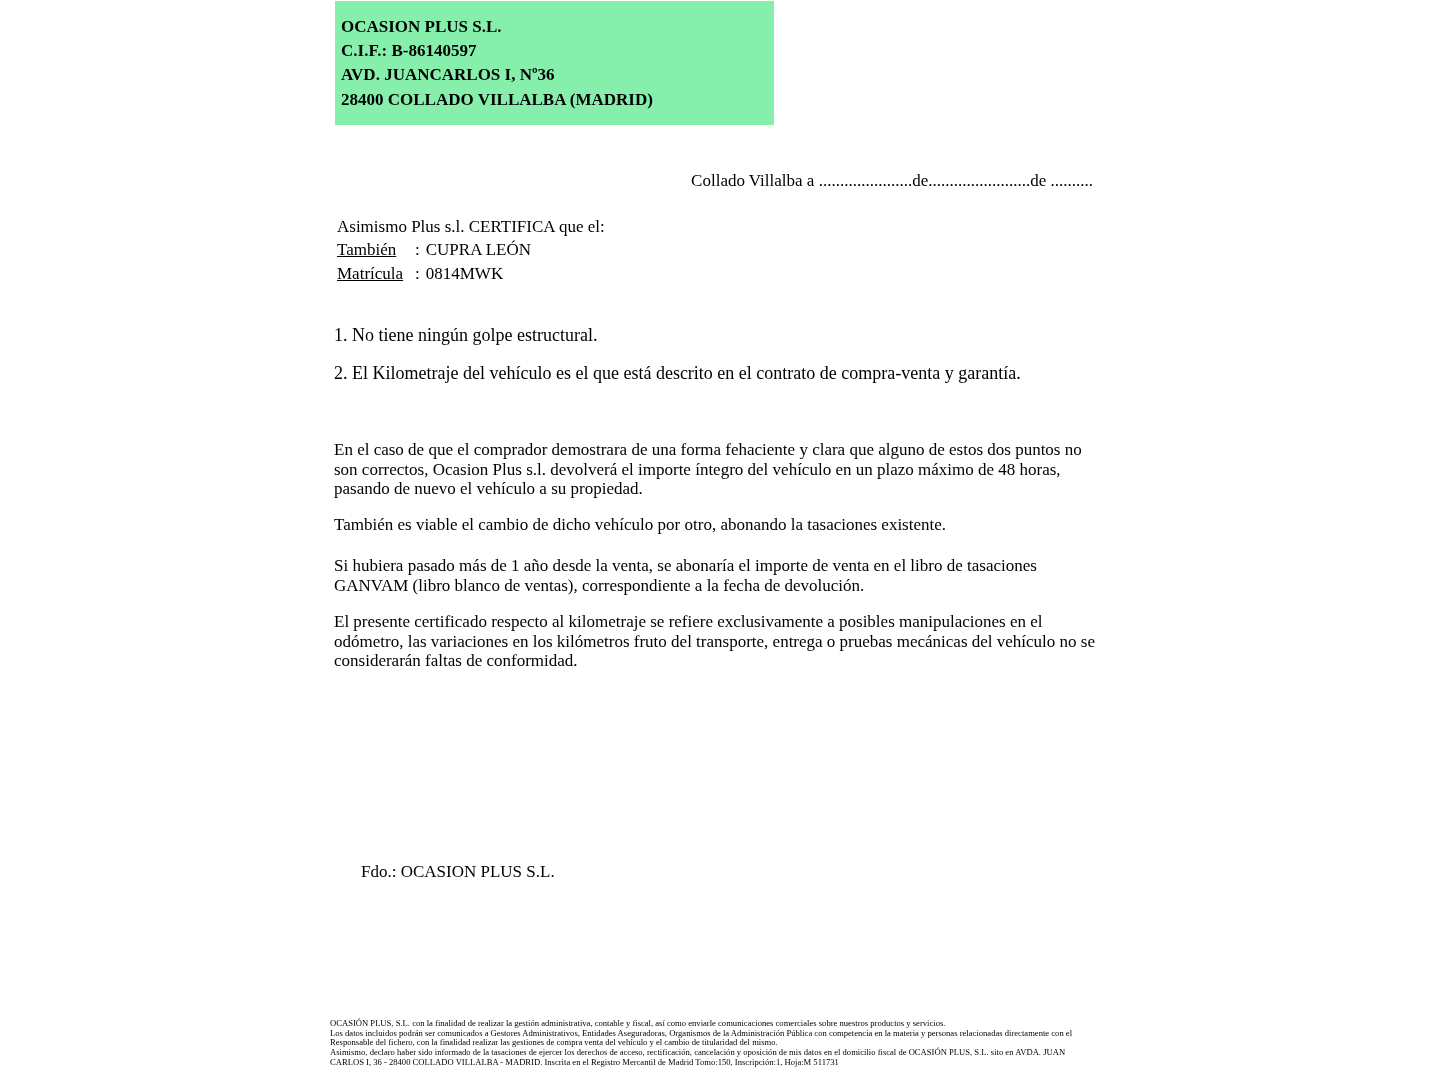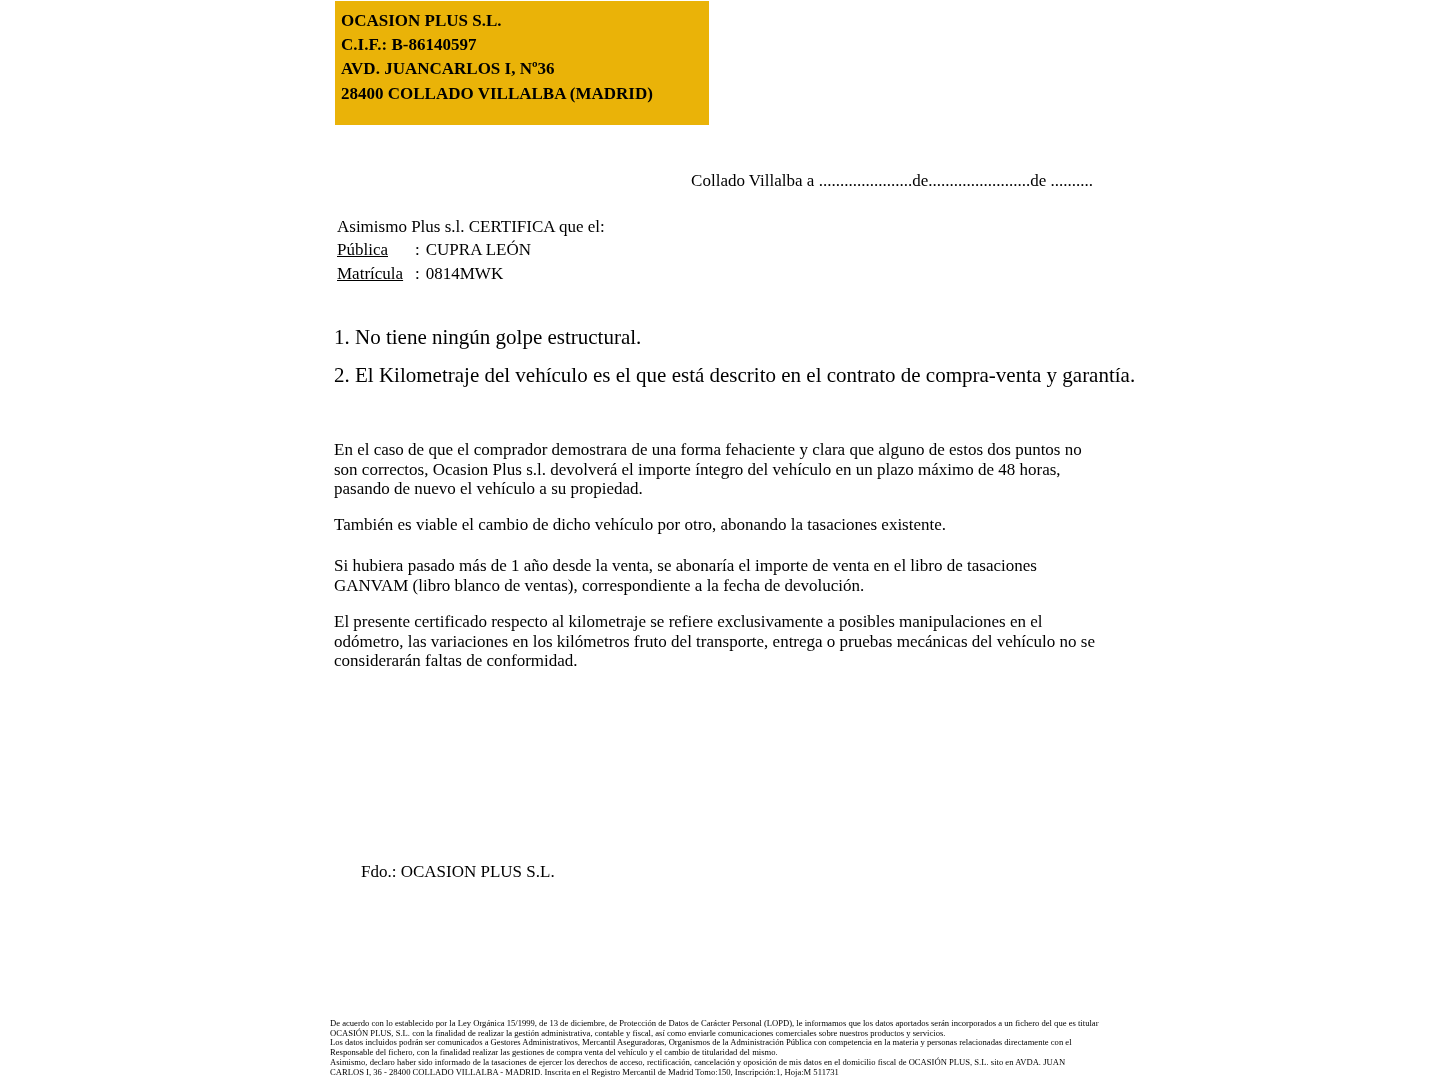--- a/index.html
+++ b/index.html
@@ -16,24 +16,24 @@
     width: 1440px;
     height: 1080px;
     background: #ffffff;
   }
 
   
   .header-box {
     position: absolute;
     left: 335px;
     top: 1px;
-    width: 374px;
+    width: 439px;
     height: 124px;
-    background: #eab308;
-    padding: 8px 0 0 6px;
+    background: #86efac;
+    padding: 14px 0 0 6px;
   }
   .header-box .hline {
     font-size: 17px;
     font-weight: bold;
     line-height: 24.2px;
     white-space: nowrap;
   }
 
   
   .date-line {
@@ -67,21 +67,21 @@
     width: 78px;
     text-decoration: underline;
   }
   .cert-row .sep { display: inline-block; }
   .cert-row .val { margin-left: 6px; }
 
   
   .point {
     position: absolute;
     left: 334px;
-    font-size: 21px;
+    font-size: 18px;
     white-space: nowrap;
   }
   .point-1 { top: 325px; }
   .point-2 { top: 363px; }
 
   
   .para {
     position: absolute;
     left: 334px;
     width: 775px;
@@ -126,39 +126,38 @@
     <div class="hline">C.I.F.: B-86140597</div>
     <div class="hline">AVD. JUANCARLOS I, Nº36</div>
     <div class="hline">28400 COLLADO VILLALBA (MADRID)</div>
   </div>
 
   <div class="date-line">Collado Villalba a ......................de........................de ..........</div>
 
   <div class="cert-intro">Asimismo Plus s.l. CERTIFICA que el:</div>
 
   <div class="cert-row row-vehiculo">
-    <span class="lbl">Pública</span><span class="sep">:</span><span class="val">CUPRA LEÓN</span>
+    <span class="lbl">También</span><span class="sep">:</span><span class="val">CUPRA LEÓN</span>
   </div>
 
   <div class="cert-row row-matricula">
     <span class="lbl">Matrícula</span><span class="sep">:</span><span class="val">0814MWK</span>
   </div>
 
   <div class="point point-1">1. No tiene ningún golpe estructural.</div>
   <div class="point point-2">2. El Kilometraje del vehículo es el que está descrito en el contrato de compra-venta y garantía.</div>
 
   <p class="para para-1">En el caso de que el comprador demostrara de una forma fehaciente y clara que alguno de estos dos puntos no son correctos, Ocasion Plus s.l. devolverá el importe íntegro del vehículo en un plazo máximo de 48 horas, pasando de nuevo el vehículo a su propiedad.</p>
   <p class="para para-2">También es viable el cambio de dicho vehículo por otro, abonando la tasaciones existente.</p>
   <p class="para para-3">Si hubiera pasado más de 1 año desde la venta, se abonaría el importe de venta en el libro de tasaciones GANVAM (libro blanco de ventas), correspondiente a la fecha de devolución.</p>
   <p class="para para-4">El presente certificado respecto al kilometraje se refiere exclusivamente a posibles manipulaciones en el odómetro, las variaciones en los kilómetros fruto del transporte, entrega o pruebas mecánicas del vehículo no se considerarán faltas de conformidad.</p>
 
   <div class="signature">Fdo.: OCASION PLUS S.L.</div>
 
   <div class="footer">
-    <div class="fline">De acuerdo con lo establecido por la Ley Orgánica 15/1999, de 13 de diciembre, de Protección de Datos de Carácter Personal (LOPD), le informamos que los datos aportados serán incorporados a un fichero del que es titular</div>
     <div class="fline">OCASIÓN PLUS, S.L. con la finalidad de realizar la gestión administrativa, contable y fiscal, así como enviarle comunicaciones comerciales sobre nuestros productos y servicios.</div>
-    <div class="fline">Los datos incluidos podrán ser comunicados a Gestores Administrativos, Mercantil Aseguradoras, Organismos de la Administración Pública con competencia en la materia y personas relacionadas directamente con el</div>
+    <div class="fline">Los datos incluidos podrán ser comunicados a Gestores Administrativos, Entidades Aseguradoras, Organismos de la Administración Pública con competencia en la materia y personas relacionadas directamente con el</div>
     <div class="fline">Responsable del fichero, con la finalidad realizar las gestiones de compra venta del vehículo y el cambio de titularidad del mismo.</div>
     <div class="fline">Asimismo, declaro haber sido informado de la tasaciones de ejercer los derechos de acceso, rectificación, cancelación y oposición de mis datos en el domicilio fiscal de OCASIÓN PLUS, S.L. sito en AVDA. JUAN</div>
     <div class="fline">CARLOS I, 36 - 28400 COLLADO VILLALBA - MADRID. Inscrita en el Registro Mercantil de Madrid Tomo:150, Inscripción:1, Hoja:M 511731</div>
   </div>
 
 </div>
 
 </body></html>

